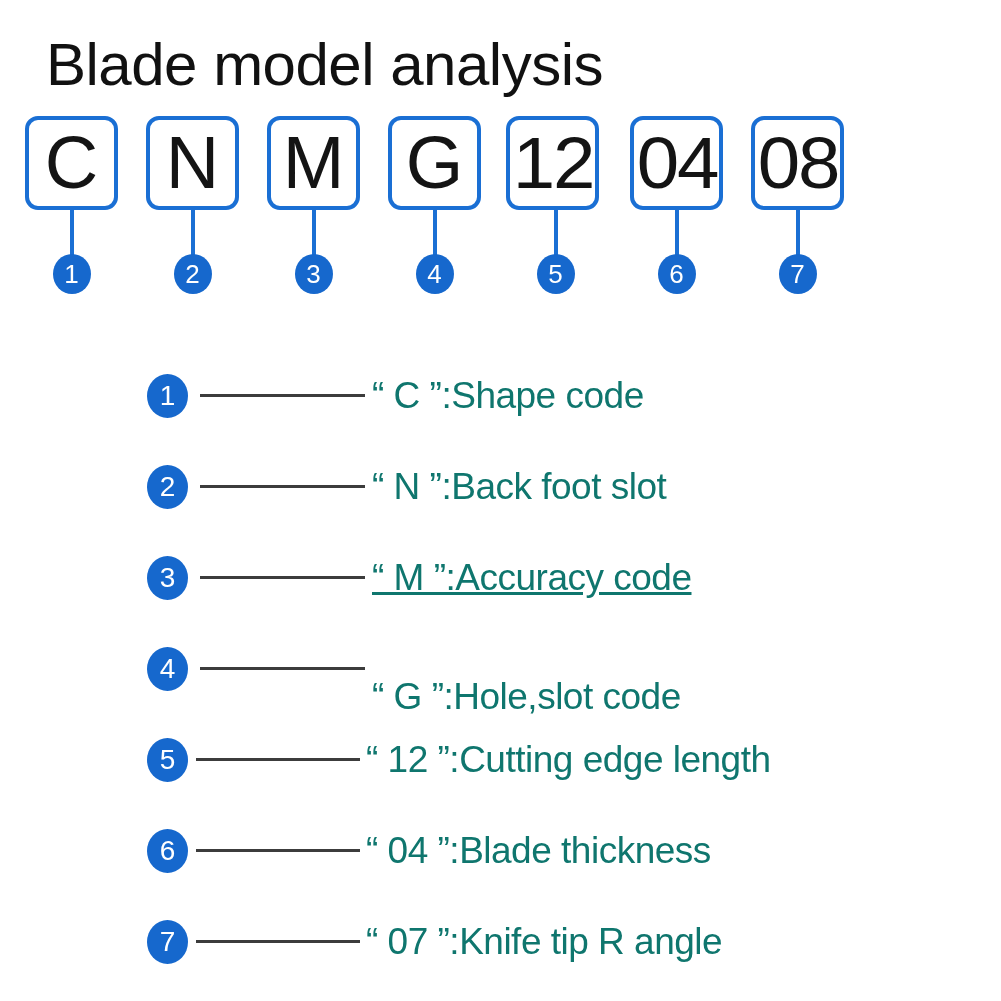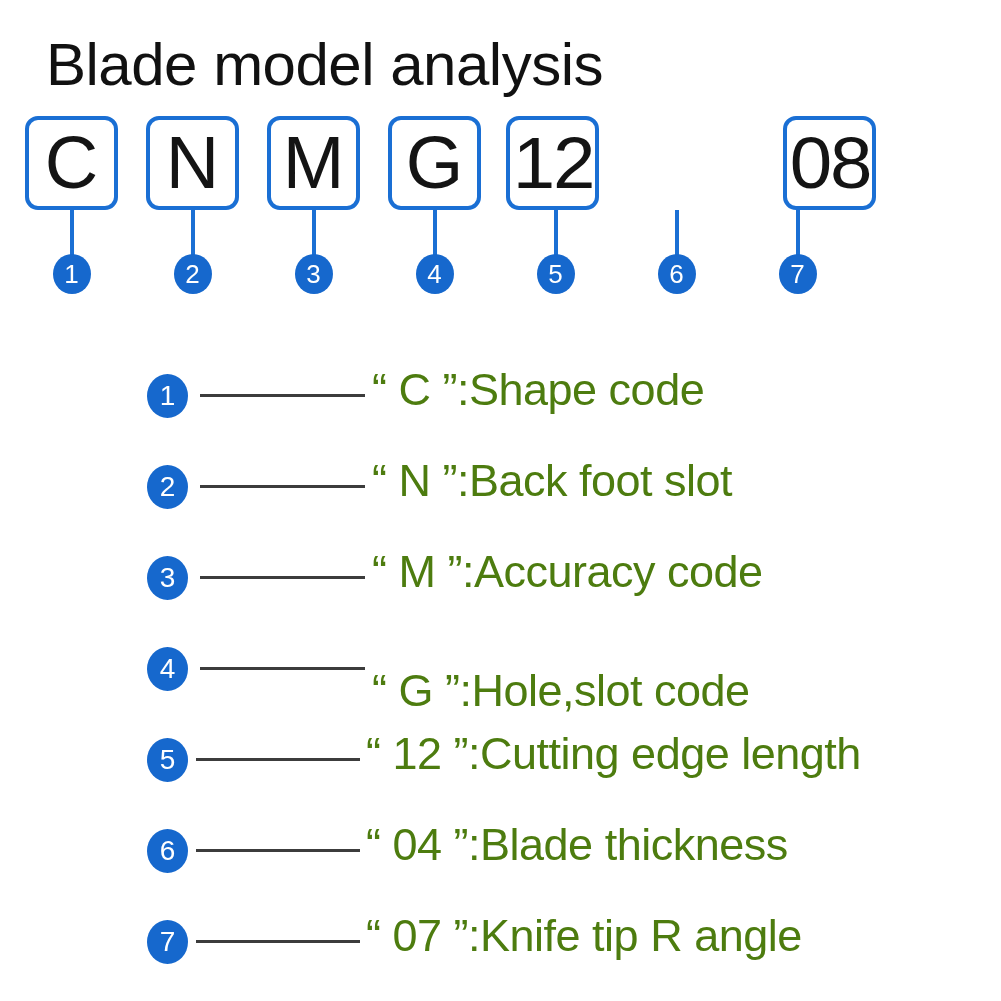--- a/index.html
+++ b/index.html
@@ -128,24 +128,24 @@
   }
   .legend-rule {
     position: absolute;
     left: 200px;
     top: 34px;
     height: 3px;
     background: #3c3c3c;
   }
   .legend-text {
     position: absolute;
-    top: 3px;
-    font-size: 45px;
+    top: 9px;
+    font-size: 37px;
     line-height: 54px;
-    color: #4d7c0f;
+    color: #0f766e;
     white-space: nowrap;
     letter-spacing: -0.5px;
   }
 </style>
 </head>
 <body>
 
 <div class="page-title">Blade model analysis</div>
 
 <div class="code-row">
@@ -157,21 +157,24 @@
   </div>
   <div class="code-box" style="left:242px;">
     <span class="glyph">M</span>
   </div>
   <div class="code-box" style="left:363px;">
     <span class="glyph">G</span>
   </div>
   <div class="code-box is-num" style="left:481px;">
     <span class="glyph">12</span>
   </div>
-  <div class="code-box is-num" style="left:758px;">
+  <div class="code-box is-num" style="left:605px;">
+    <span class="glyph">04</span>
+  </div>
+  <div class="code-box is-num" style="left:726px;">
     <span class="glyph">08</span>
   </div>
 </div>
 
 <div class="pin-col" style="left:25px;">
   <div class="pin-stem"></div>
   <div class="pin-circle">1</div>
 </div>
 <div class="pin-col" style="left:146px;">
   <div class="pin-stem"></div>
@@ -208,21 +211,21 @@
 
   <div class="legend-row" style="top:91px;">
     <div class="legend-badge">2</div>
     <div class="legend-rule" style="left:200px; width:165px;"></div>
     <div class="legend-text" style="left:372px;">“ N ”:Back foot slot</div>
   </div>
 
   <div class="legend-row" style="top:182px;">
     <div class="legend-badge">3</div>
     <div class="legend-rule" style="left:200px; width:165px;"></div>
-    <div class="legend-text" style="left:372px;">“ M ”:Accuracy code</div>
+    <div class="legend-text" style="left:372px;text-decoration:underline;">“ M ”:Accuracy code</div>
   </div>
 
   <div class="legend-row" style="top:273px;">
     <div class="legend-badge">4</div>
     <div class="legend-rule" style="left:200px; width:165px;"></div>
     <div class="legend-text" style="left:372px;margin-top:28px;">“ G ”:Hole,slot code</div>
   </div>
 
   <div class="legend-row" style="top:364px;">
     <div class="legend-badge">5</div>

